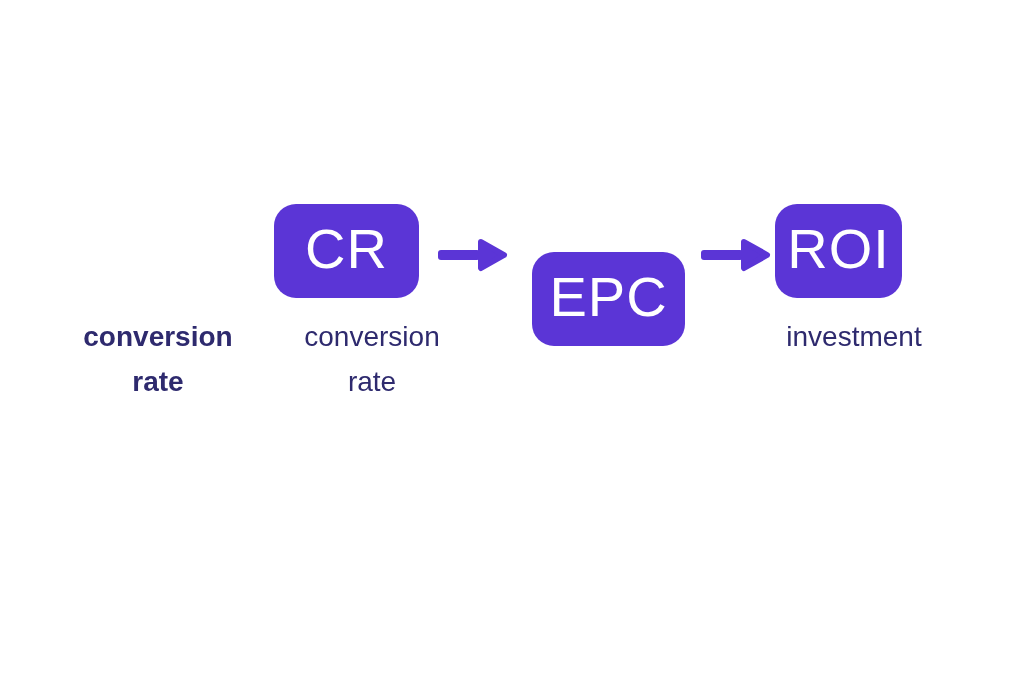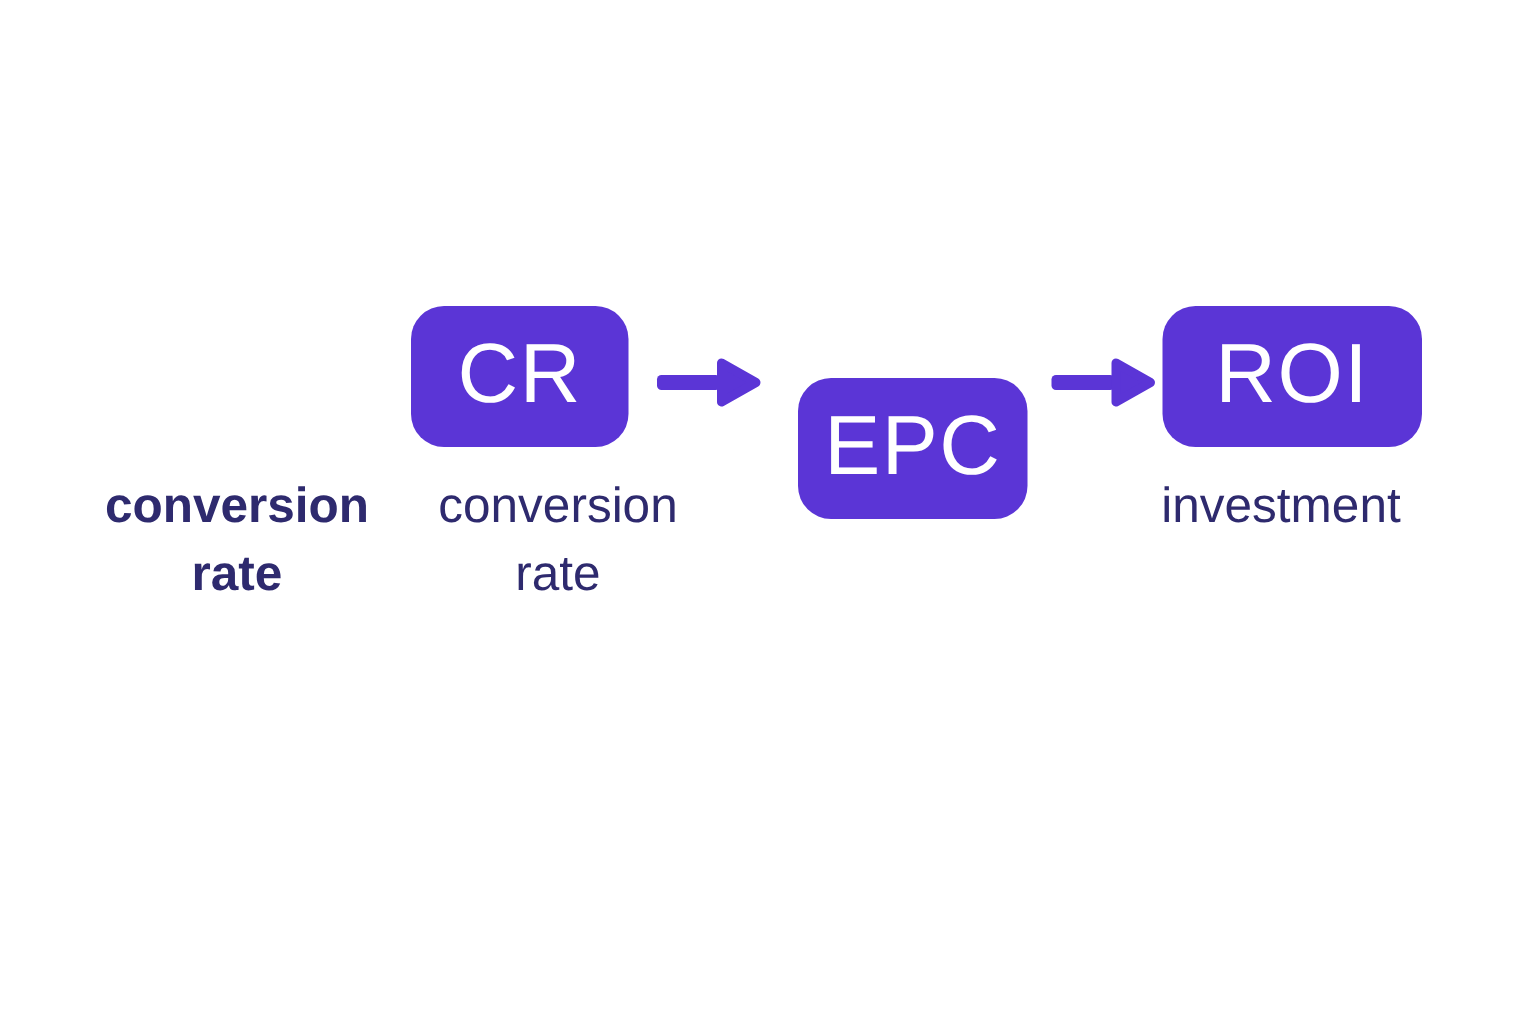--- a/index.html
+++ b/index.html
@@ -28,40 +28,40 @@
   .abbr-box .abbr-text {
     color: var(--box-text, #ffffff);
     font-size: 56px;
     font-weight: 400;
     letter-spacing: 1px;
     line-height: 1;
     padding-bottom: 4px;
   }
   .box-cr  { left: 274px; width: 145px; }
   .box-epc { left: 532px; width: 153px; margin-top: 48px; }
-  .box-roi { left: 775px; width: 173px; }
+  .box-roi { left: 775px; width: 127px; }
 
   .arrow {
     position: absolute;
     top: 233px;
     width: 72px;
     height: 44px;
     color: var(--accent, #5b35d6);
   }
   .arrow-1 { left: 437px; }
   .arrow-2 { left: 700px; }
   .arrow svg { display: block; width: 100%; height: 100%; }
 
   .flow-label {
     position: absolute;
     top: 314px;
     width: 240px;
     text-align: center;
     color: var(--label-text, #2e2a6e);
-    font-size: 33px;
+    font-size: 28px;
     line-height: 45px;
     font-weight: 400;
   }
   .label-intro { left: 38px;  font-weight: 700; }
   .label-cr    { left: 252px; }
   .label-epc   { left: 488px; }
   .label-roi   { left: 734px; }
 </style>
 </head>
 <body>

